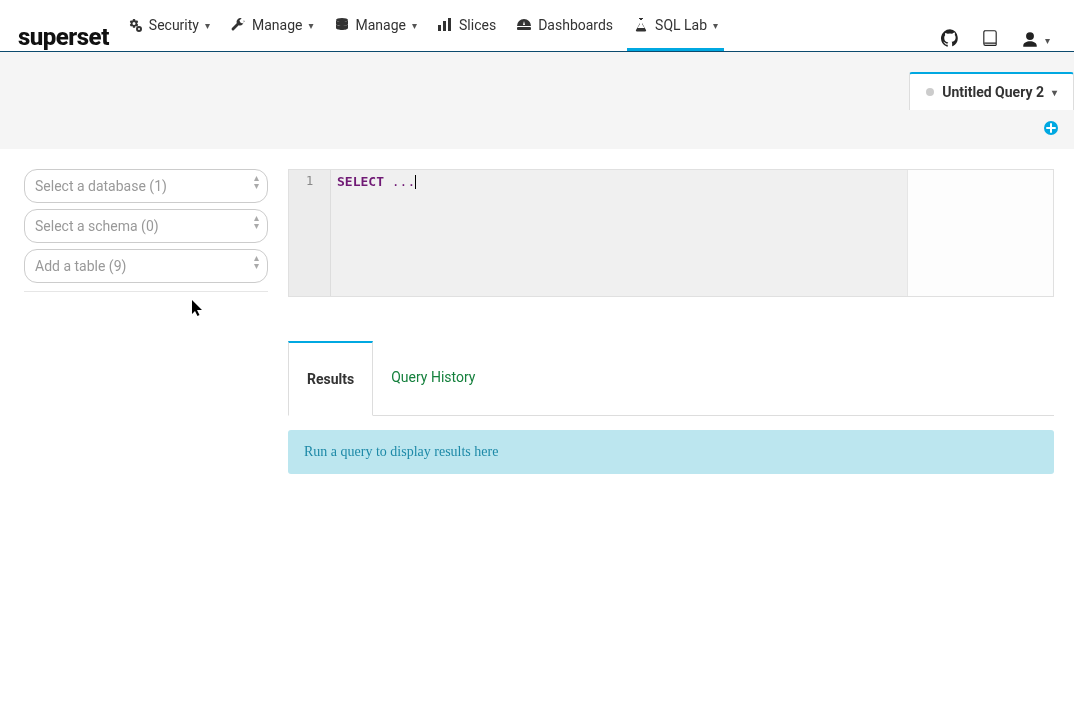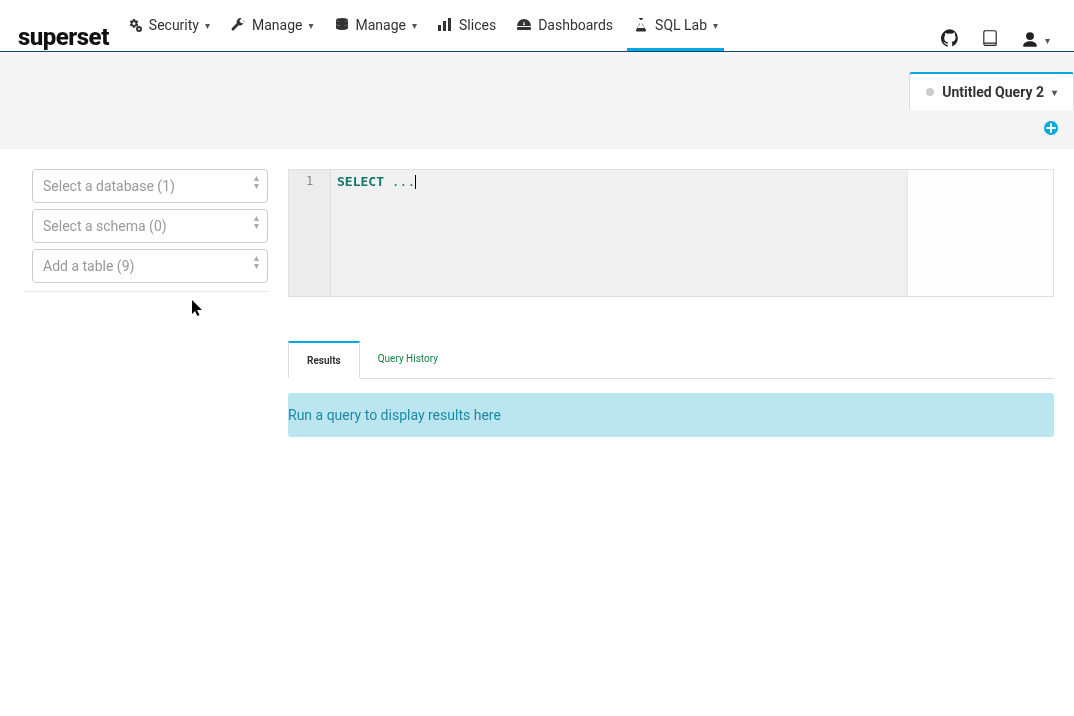--- a/index.html
+++ b/index.html
@@ -21,38 +21,38 @@
   .workspace { background:#f5f5f5; }
   .tabbar { display:flex; align-items:flex-end; padding: 20px 0 0 10px; background:#f5f5f5;flex-direction:column; }
   .tab { background:#fff; border:1px solid #ddd; border-bottom:none; border-top:2px solid #00a8e1; padding:10px 16px; font-size:14px; font-weight:700; color:#333; display:flex; align-items:center; gap:8px; cursor:pointer; border-top-left-radius:3px; border-top-right-radius:3px;}
   .tab .dot { width:8px;height:8px;border-radius:50%;background:#ccc; display:inline-block;}
   .addtab { padding:10px 16px; cursor:pointer;}
   .addtab svg circle { fill:#00a8e1;}
   
   
   .mainpanel { background:#fff; padding:20px 20px 0 24px; display:flex; gap:20px; min-height:640px;}
   .leftcol { width:244px; flex-shrink:0; }
-  .select { border:1px solid #ccc; border-radius:4px; height:34px; display:flex; align-items:center; padding:0 10px; color:#999; font-size:14px; margin-bottom:6px; cursor:pointer; position:relative; background:#fff;margin-left:8px;}
+  .select { border:1px solid #ccc; border-radius:13px; height:34px; display:flex; align-items:center; padding:0 10px; color:#999; font-size:14px; margin-bottom:6px; cursor:pointer; position:relative; background:#fff;}
   .select .sel-caret { position:absolute; right:8px; top:4px; color:#aaa; font-size:10px; display:flex; flex-direction:column; line-height:8px;}
   .divider { height:1px; background:#e6e6e6; margin-top:8px;}
   
   .rightcol { flex:1; }
   .editor { display:flex; border:1px solid #e0e0e0; height:128px; background:#f0f0f0;}
   .gutter { width:42px; background:#ececec; text-align:center; padding-top:4px; color:#888; font-size:12px; font-family: Menlo, Consolas, monospace; border-right:1px solid #ddd;}
-  .code { flex:1; background:#f0f0f0; padding:4px 6px; font-family: Menlo, Consolas, monospace; font-size:13px; color:#0f766e; position:relative;}
+  .code { flex:1; background:#f0f0f0; padding:4px 6px; font-family: Menlo, Consolas, monospace; font-size:13px; color:#701a75; position:relative;}
   .code .kw { font-weight:700;}
   .code .cursor { display:inline-block; width:1px; height:14px; background:#000; vertical-align:middle; margin-bottom:2px;}
   .siderail { width:146px; background:#fdfdfd; border-left:1px solid #e6e6e6;}
   
   .resulttabbar { display:flex; border-bottom:1px solid #ddd; margin-top:44px;}
-  .resulttab { padding:12px 18px; font-size:10px; color:#333; cursor:pointer; background:transparent;}
+  .resulttab { padding:28px 18px; font-size:14px; color:#333; cursor:pointer; background:transparent;}
   .resulttab.active { font-weight:700; border:1px solid #ddd; border-bottom:1px solid #fff; border-top:2px solid #00a8e1; margin-bottom:-1px; background:#fff;}
   .resulttab.inactive { color:#15803d; }
   
-  .infobox { background:#bce6ef; color:#1d89a7; padding:14px 0; font-size:14px; border-radius:3px; margin-top:14px;}
+  .infobox { background:#bce6ef; color:#1d89a7; padding:14px 16px; font-size:14px; border-radius:3px; margin-top:14px;font-family:Liberation Serif, serif;}
   
   
   .ico { display:inline-flex; align-items:center; justify-content:center; width:16px; height:16px;}
   
   
   .fake-cursor { position:fixed; left:192px; top:300px; pointer-events:none; }
 </style>
 </head>
 <body>
 

